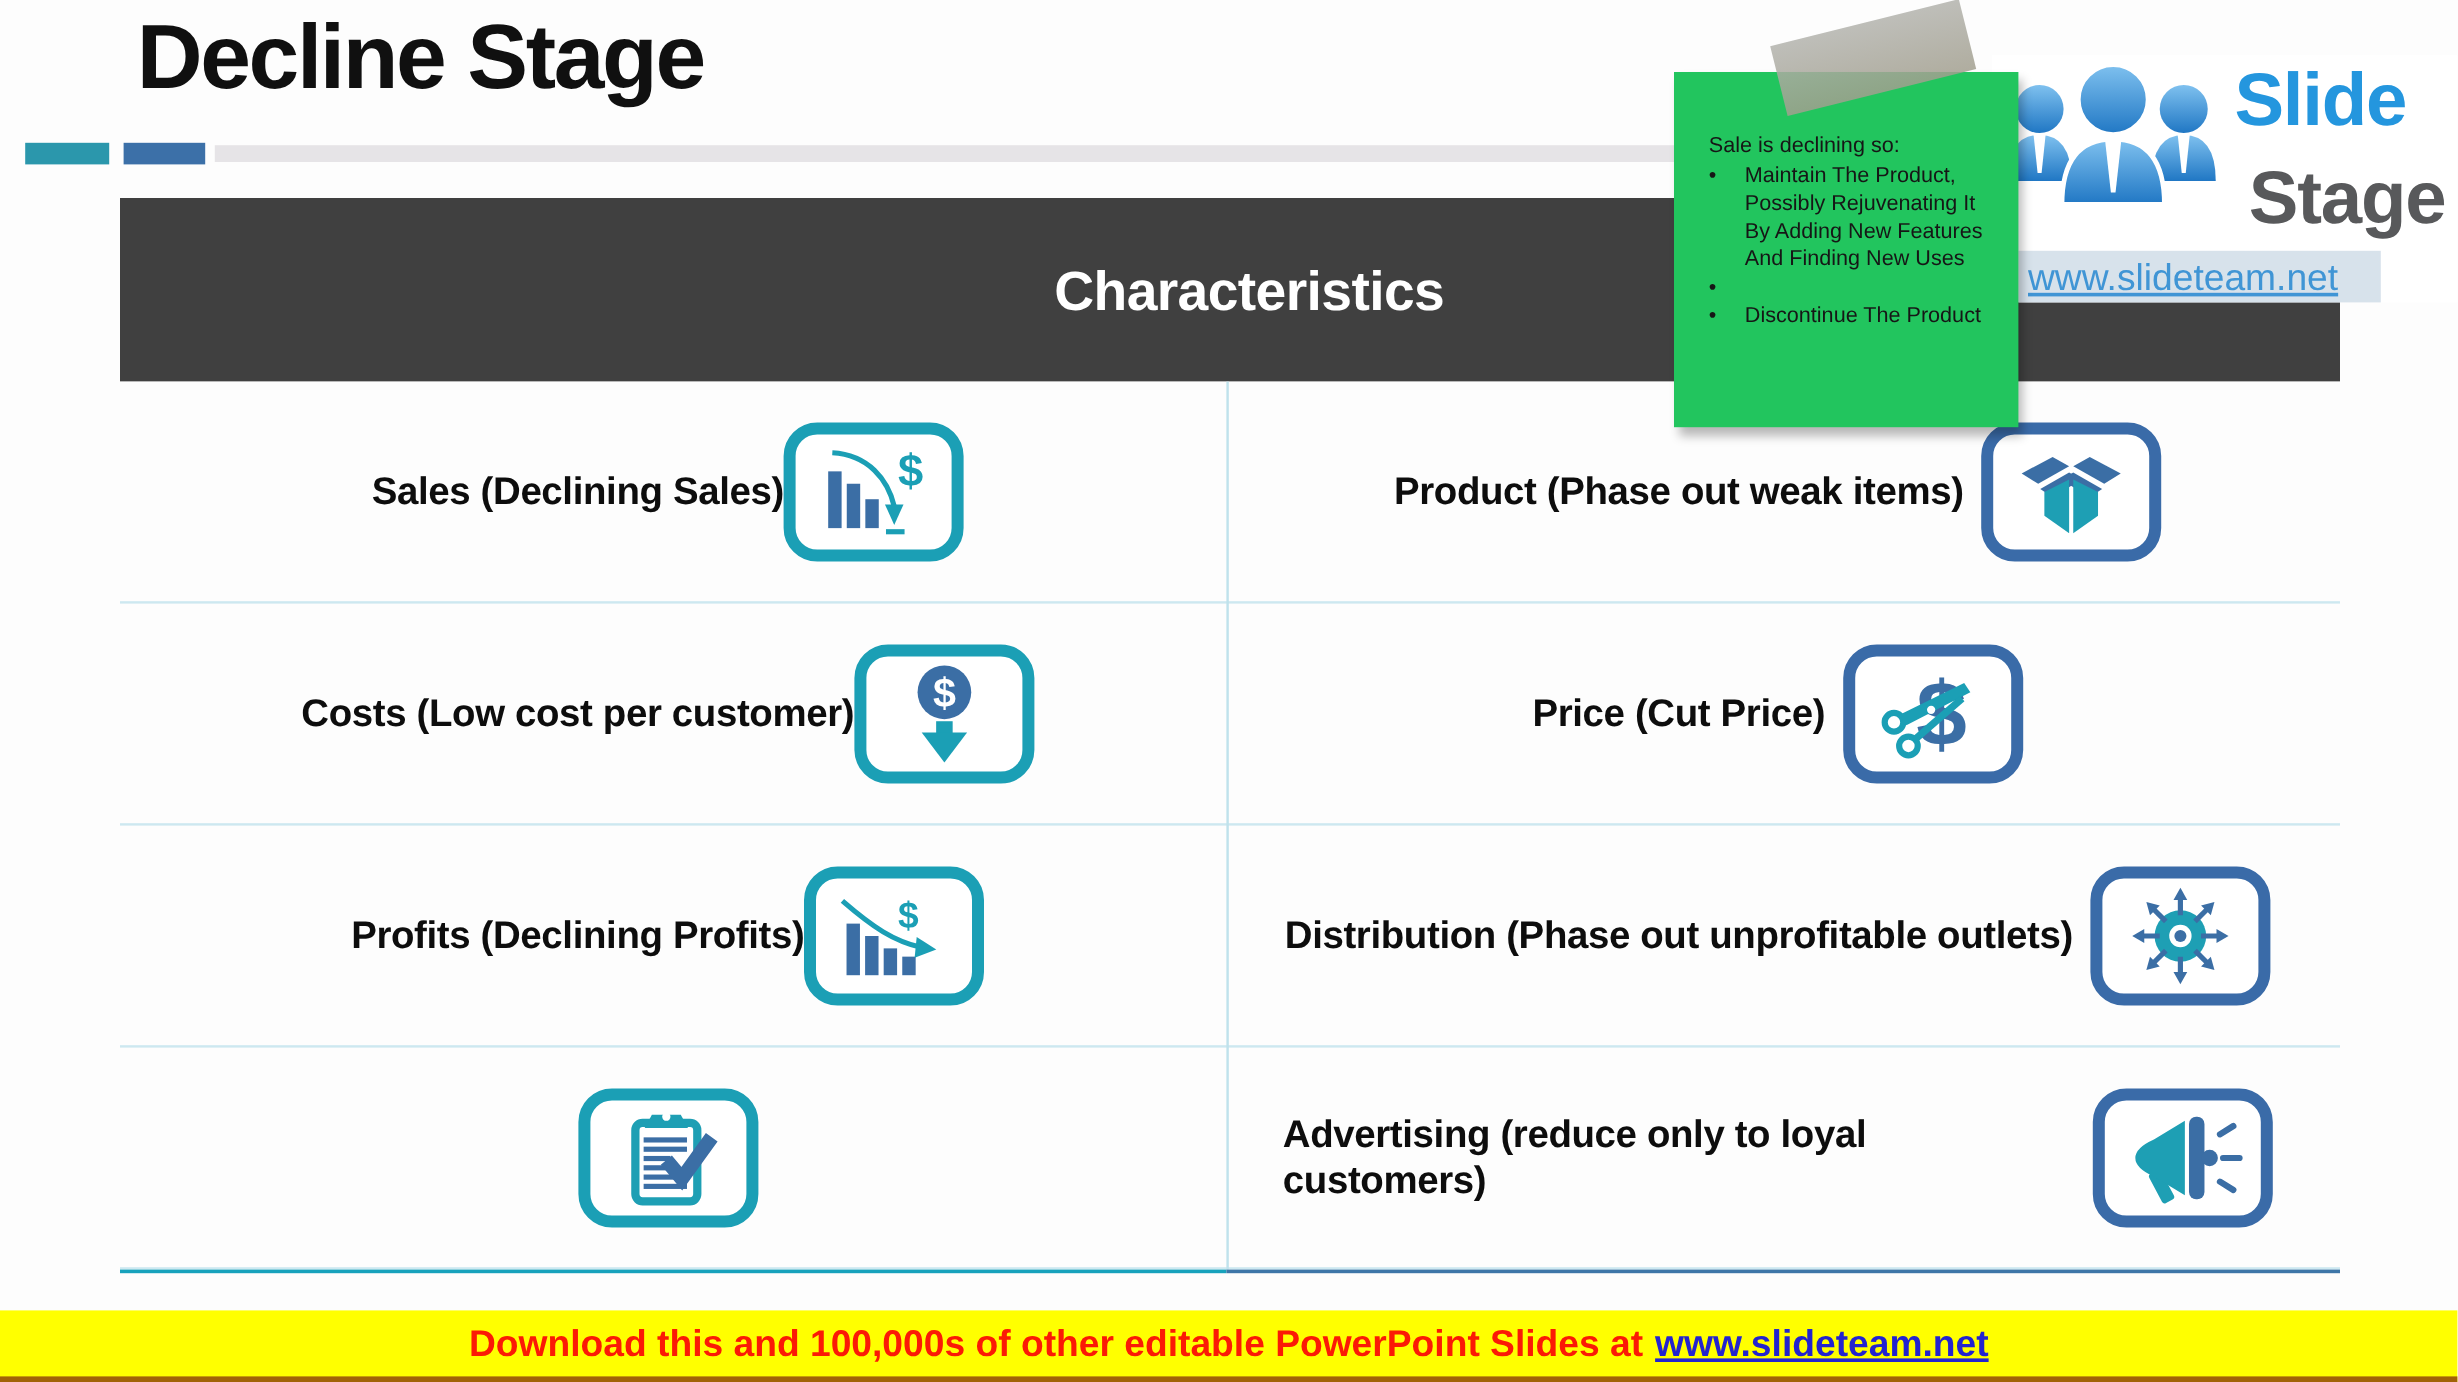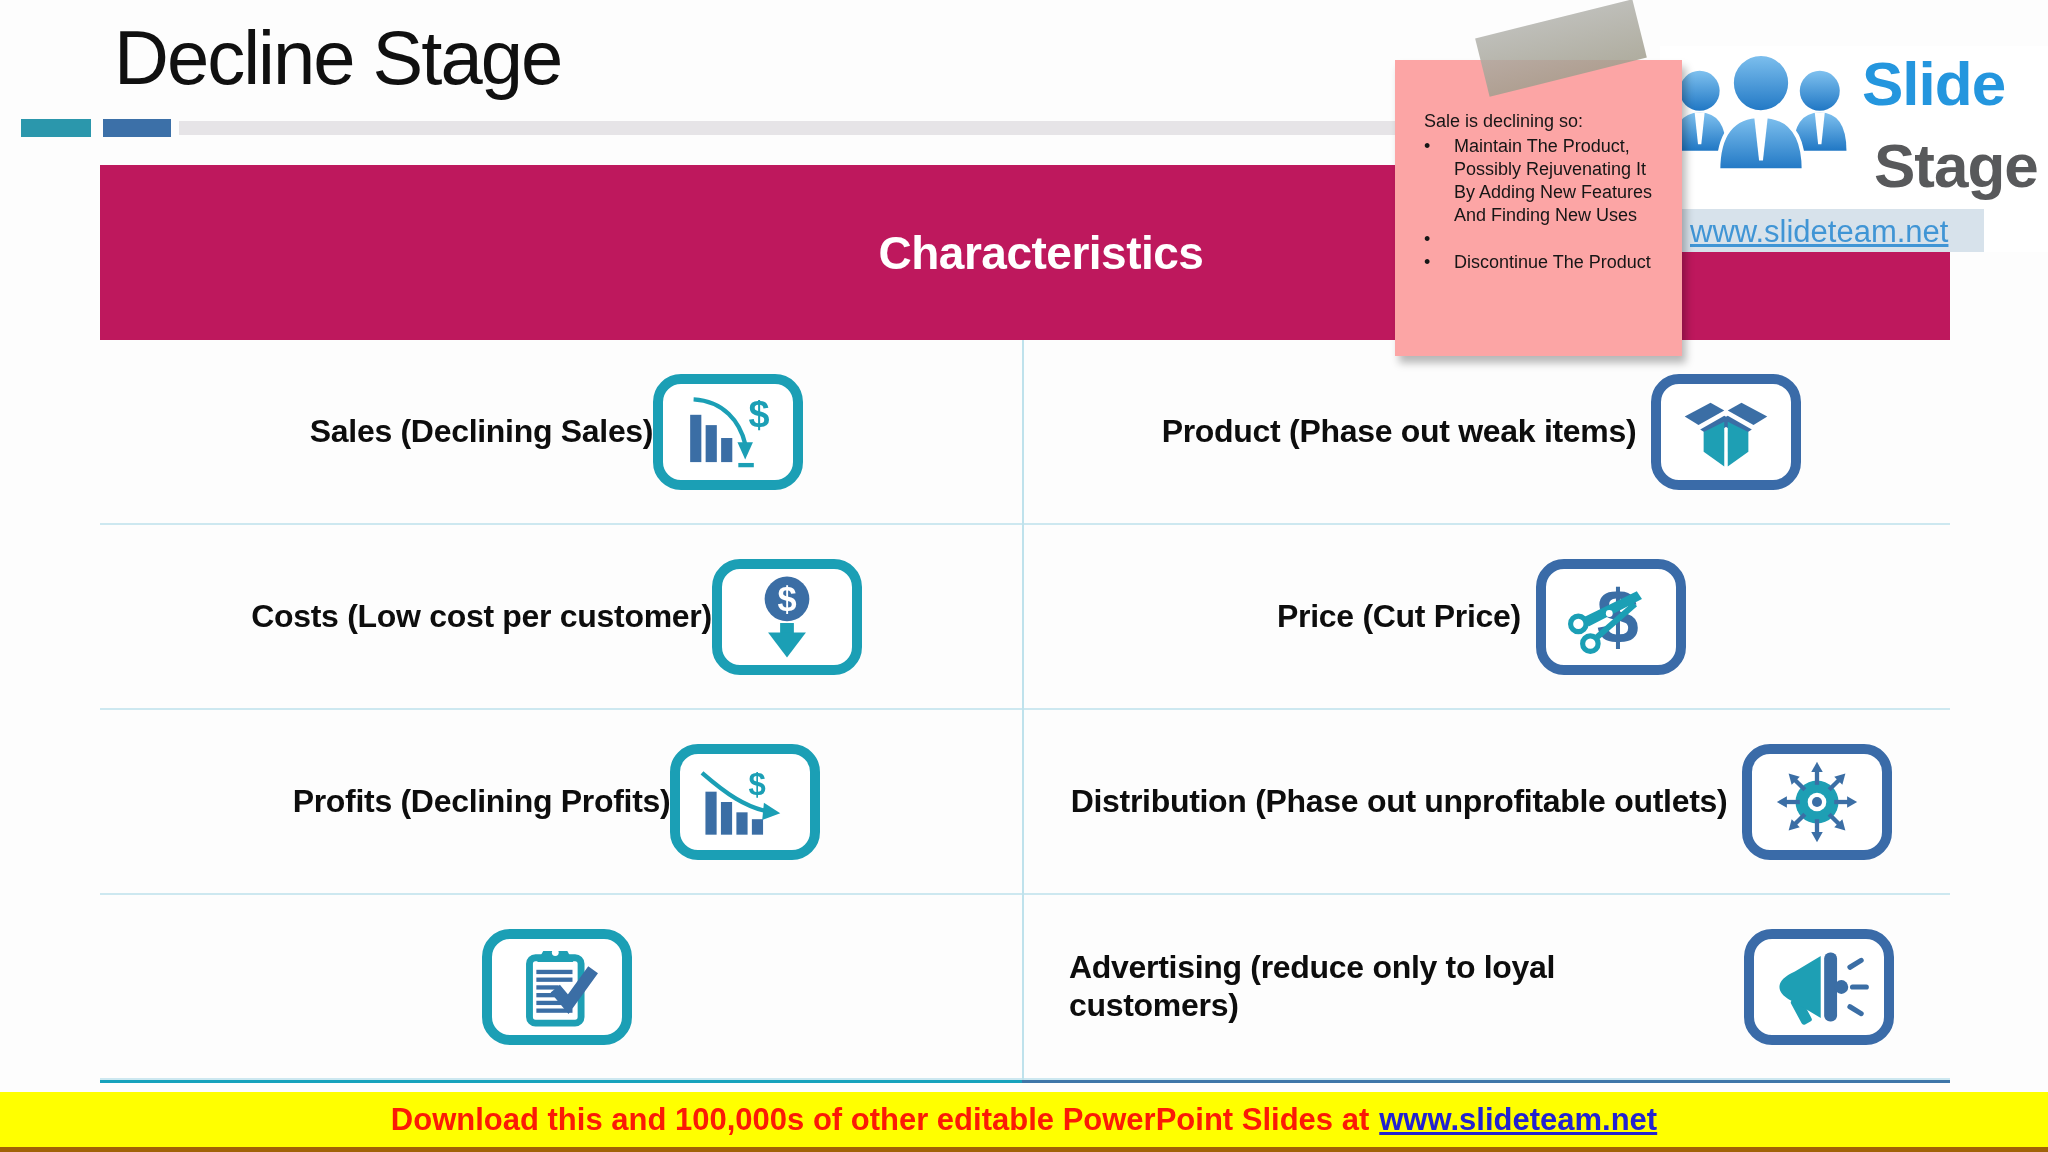--- a/index.html
+++ b/index.html
@@ -2,31 +2,31 @@
 <html><head>
 <meta charset="utf-8">
 <style>
   html,body{margin:0;padding:0;}
   body{
     width:2048px;height:1152px;position:relative;overflow:hidden;
     background:#fdfdfd;font-family:"Liberation Sans", sans-serif;
   }
   
   .slide-title{
-    position:absolute;left:114px;top:14px;font-size:76px;font-weight:400;
+    position:absolute;left:114px;top:4px;font-size:76px;font-weight:700;
     color:#101010;letter-spacing:-2px;
   }
   .bar{position:absolute;top:119px;height:18px;}
   .bar-teal{left:21px;width:70px;background:#2b97ac;}
   .bar-blue{left:103px;width:68px;background:#3c70a8;}
   .bar-gray{left:179px;top:121px;width:1773px;height:14px;background:#e6e4e7;}
   
   .char-table{position:absolute;left:100px;top:165px;width:1850px;height:893px;z-index:1;}
   .char-header{
-    height:175px;background:#be185d;display:flex;align-items:center;justify-content:center;padding-left:32px;
+    height:153px;background:#404040;display:flex;align-items:center;justify-content:center;padding-left:32px;
   }
   .char-header-label{color:#ffffff;font-size:46px;font-weight:bold;letter-spacing:-.5px;}
   .rows{position:relative;height:740px;background:#fdfdfd;}
   .row{display:flex;height:185px;box-sizing:border-box;border-bottom:2px solid #cde8f0;}
   .row:last-child{border-bottom:none;}
   .cell{display:flex;align-items:center;justify-content:center;box-sizing:border-box;}
   .cell-left{width:922px;padding-left:15px;padding-right:24px;}
   .cell-right{width:926px;padding-left:8px;padding-right:15px;gap:15px;}
   .row-label{
     font-size:32px;font-weight:bold;color:#0d0d0d;letter-spacing:-.3px;line-height:1.16;
@@ -41,21 +41,21 @@
   .icon-box.blue{border:10px solid #3a6ba8;}
   .icon-box svg{display:block;}
   .v-divider{
     position:absolute;left:922px;top:0;width:2px;height:740px;background:#bfe2ec;
   }
   .bottom-line{position:absolute;bottom:-3px;height:3px;}
   .bottom-line.left{left:0;width:922px;background:#17a2bc;}
   .bottom-line.right{left:922px;width:928px;background:#3e76a8;}
   
   .sticky-note{
-    position:absolute;left:1395px;top:60px;width:287px;height:296px;background:#fca5a5;
+    position:absolute;left:1395px;top:60px;width:287px;height:296px;background:#22c55e;
     z-index:10;box-shadow:4px 7px 8px rgba(0,0,0,.28);box-sizing:border-box;
     padding:50px 18px 0 29px;color:#161616;
   }
   .note-heading{font-size:18px;line-height:1.3;}
   .note-list{margin:2px 0 0 0;padding:0;list-style:none;}
   .note-list li{display:flex;font-size:18px;line-height:1.28;}
   .note-bullet{width:30px;flex:0 0 auto;}
   .tape{
     position:absolute;left:1480px;top:18px;width:162px;height:60px;z-index:11;
     background:linear-gradient(180deg,#b3b3ad 0%,#a29f8f 100%);opacity:.85;

